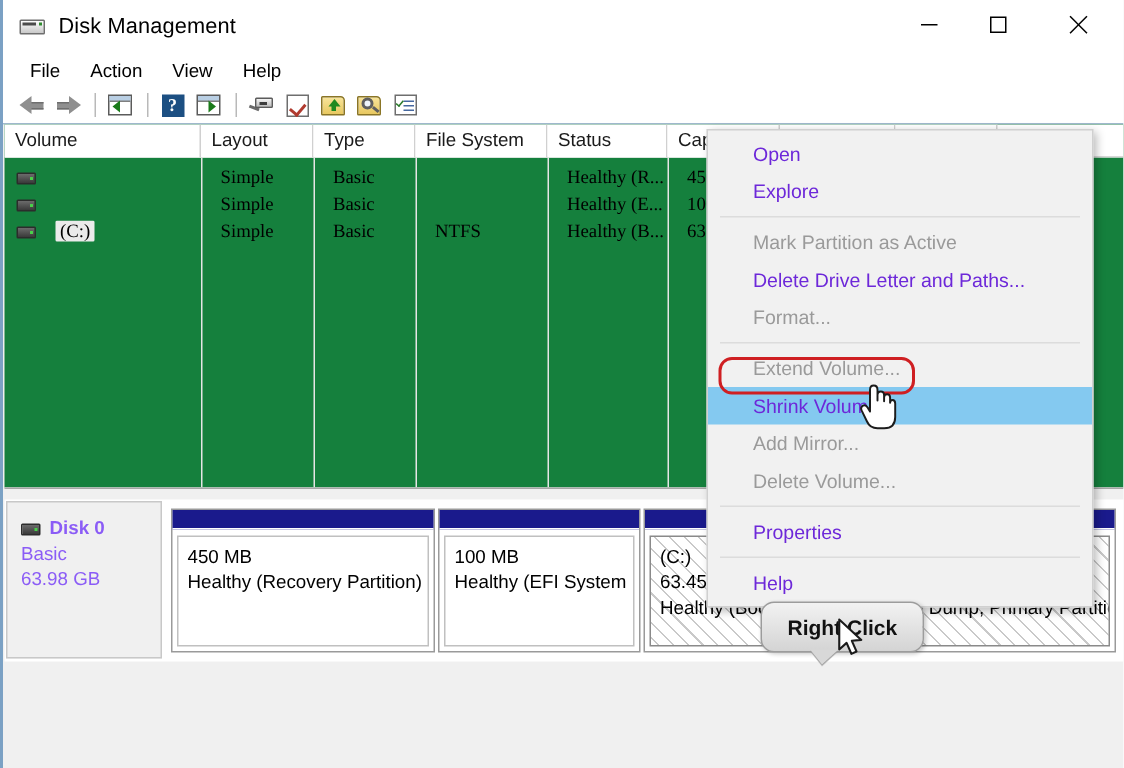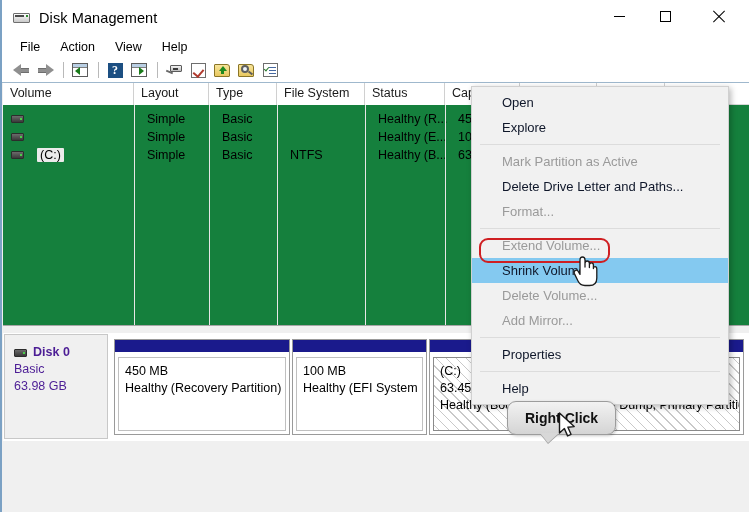--- a/index.html
+++ b/index.html
@@ -192,21 +192,21 @@
   #colhead {
     display: flex; height: 22px; background: #ffffff;
     border-bottom: 1px solid #d8d8d8;
   }
   .col {
     height: 22px; line-height: 21px; font-size: 12.5px; color: #1a1a1a;
     padding-left: 7px; border-right: 1px solid #d0d0d0;
     background: #ffffff; overflow: hidden; white-space: nowrap; flex: none;
   }
   .vrow {
-    display: flex; height: 17px; align-items: center; font-size: 12.5px; color: #000;
+    display: flex; height: 17px; align-items: center; font-size: 12.5px; color: #000; font-family: Liberation Serif, serif;
   }
   .vcell { flex: none; padding-left: 7px; white-space: nowrap; overflow: hidden; }
   .vol-ico {
     width: 13px; height: 8px; margin-left: 8px; margin-right: 6px;
     background: linear-gradient(#6b6b6b, #3a3a3a);
     border: 1px solid #2c2c2c; border-radius: 1px; position: relative; flex: none;
   }
   .vol-ico::after {
     content: ""; position: absolute; right: 1px; top: 2px;
     width: 2px; height: 2px; background: #49d049;
@@ -227,21 +227,21 @@
   }
 
   
   #diskpane {
     position: absolute; left: 1px; top: 333px; width: 747px; height: 108px;
     background: #ffffff;
   }
   #disk-info {
     position: absolute; left: 1px; top: 1px; width: 104px; height: 105px;
     background: #f0f0f0; border: 1px solid #c8c8c8;
-    padding: 9px 0 0 9px; font-size: 12.5px; color: #4c1d95; line-height: 17px;
+    padding: 9px 0 0 9px; font-size: 12.5px; color: #8b5cf6; line-height: 17px;
   }
   #disk-info .dk-head { font-weight: bold; display: flex; align-items: center; }
   #disk-info .dk-ico {
     width: 13px; height: 8px; margin-right: 6px;
     background: linear-gradient(#6b6b6b, #3a3a3a);
     border: 1px solid #2c2c2c; border-radius: 1px; position: relative; flex: none;
   }
   #disk-info .dk-ico::after {
     content: ""; position: absolute; right: 1px; top: 2px; width: 2px; height: 2px; background: #49d049;
   }
@@ -266,21 +266,21 @@
   }
 
   
   #ctxmenu {
     position: absolute; left: 469px; top: 86px; width: 258px;
     background: #f1f1f1; border: 1px solid #d0d0d0;
     box-shadow: 2px 2px 6px rgba(0,0,0,.28);
     padding: 3px 0; z-index: 40;
   }
   .mi {
-    height: 25px; line-height: 25px; font-size: 13px; color: #0f172a;
+    height: 25px; line-height: 25px; font-size: 13px; color: #6d28d9;
     padding-left: 30px; white-space: nowrap; position: relative;
   }
   .mi.disabled { color: #9a9a9a; }
   .mi.highlight { background: #84c9f0; }
   .msep { height: 1px; background: #dcdcdc; margin: 4px 8px 4px 8px; }
 
   
   #red-ring {
     position: absolute; left: 477px; top: 238px; width: 131px; height: 25px;
     border: 2.5px solid #cf1f22; border-radius: 9px; z-index: 60; pointer-events: none;
@@ -507,22 +507,22 @@
   <div id="ctxmenu">
     <div class="mi">Open</div>
     <div class="mi">Explore</div>
     <div class="msep"></div>
     <div class="mi disabled">Mark Partition as Active</div>
     <div class="mi">Delete Drive Letter and Paths...</div>
     <div class="mi disabled">Format...</div>
     <div class="msep"></div>
     <div class="mi disabled">Extend Volume...</div>
     <div class="mi highlight">Shrink Volume...</div>
+    <div class="mi disabled">Add Mirror...</div>
     <div class="mi disabled">Delete Volume...</div>
-    <div class="mi disabled">Add Mirror...</div>
     <div class="msep"></div>
     <div class="mi">Properties</div>
     <div class="msep"></div>
     <div class="mi">Help</div>
   </div>
 
   <div id="red-ring"></div>
 
   <div id="hand-cursor">
     <svg width="26" height="34" viewBox="0 0 26 34">

